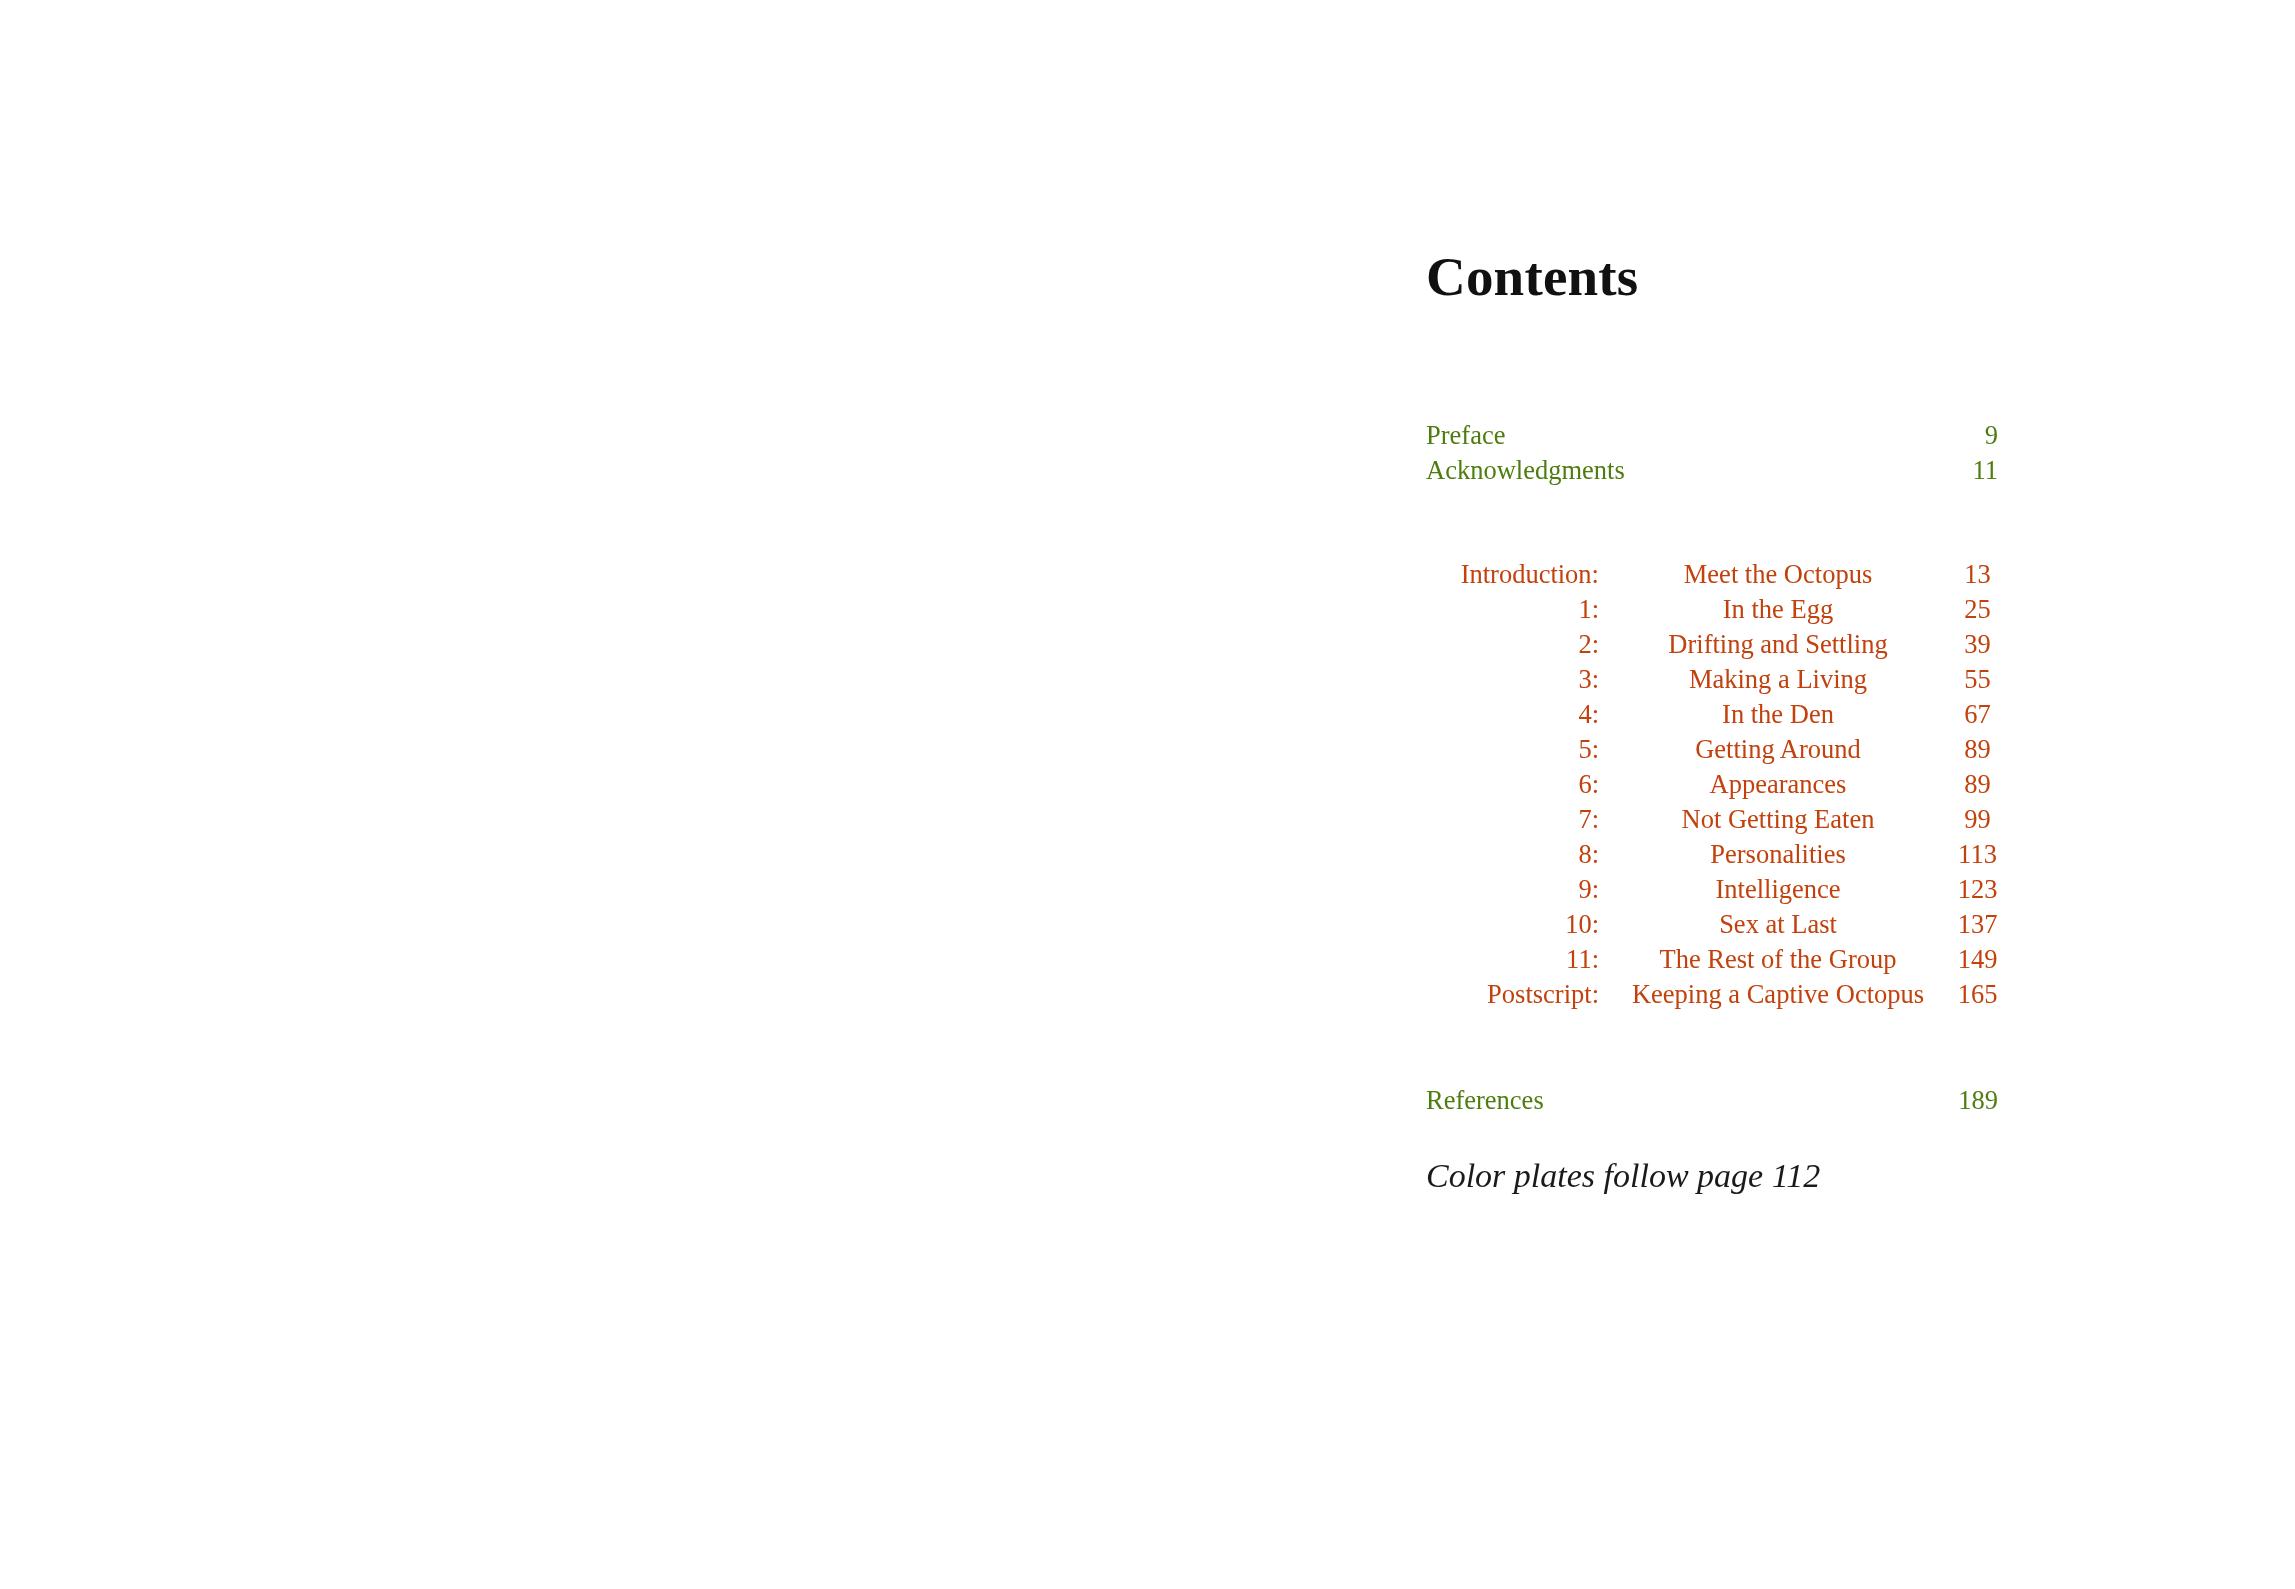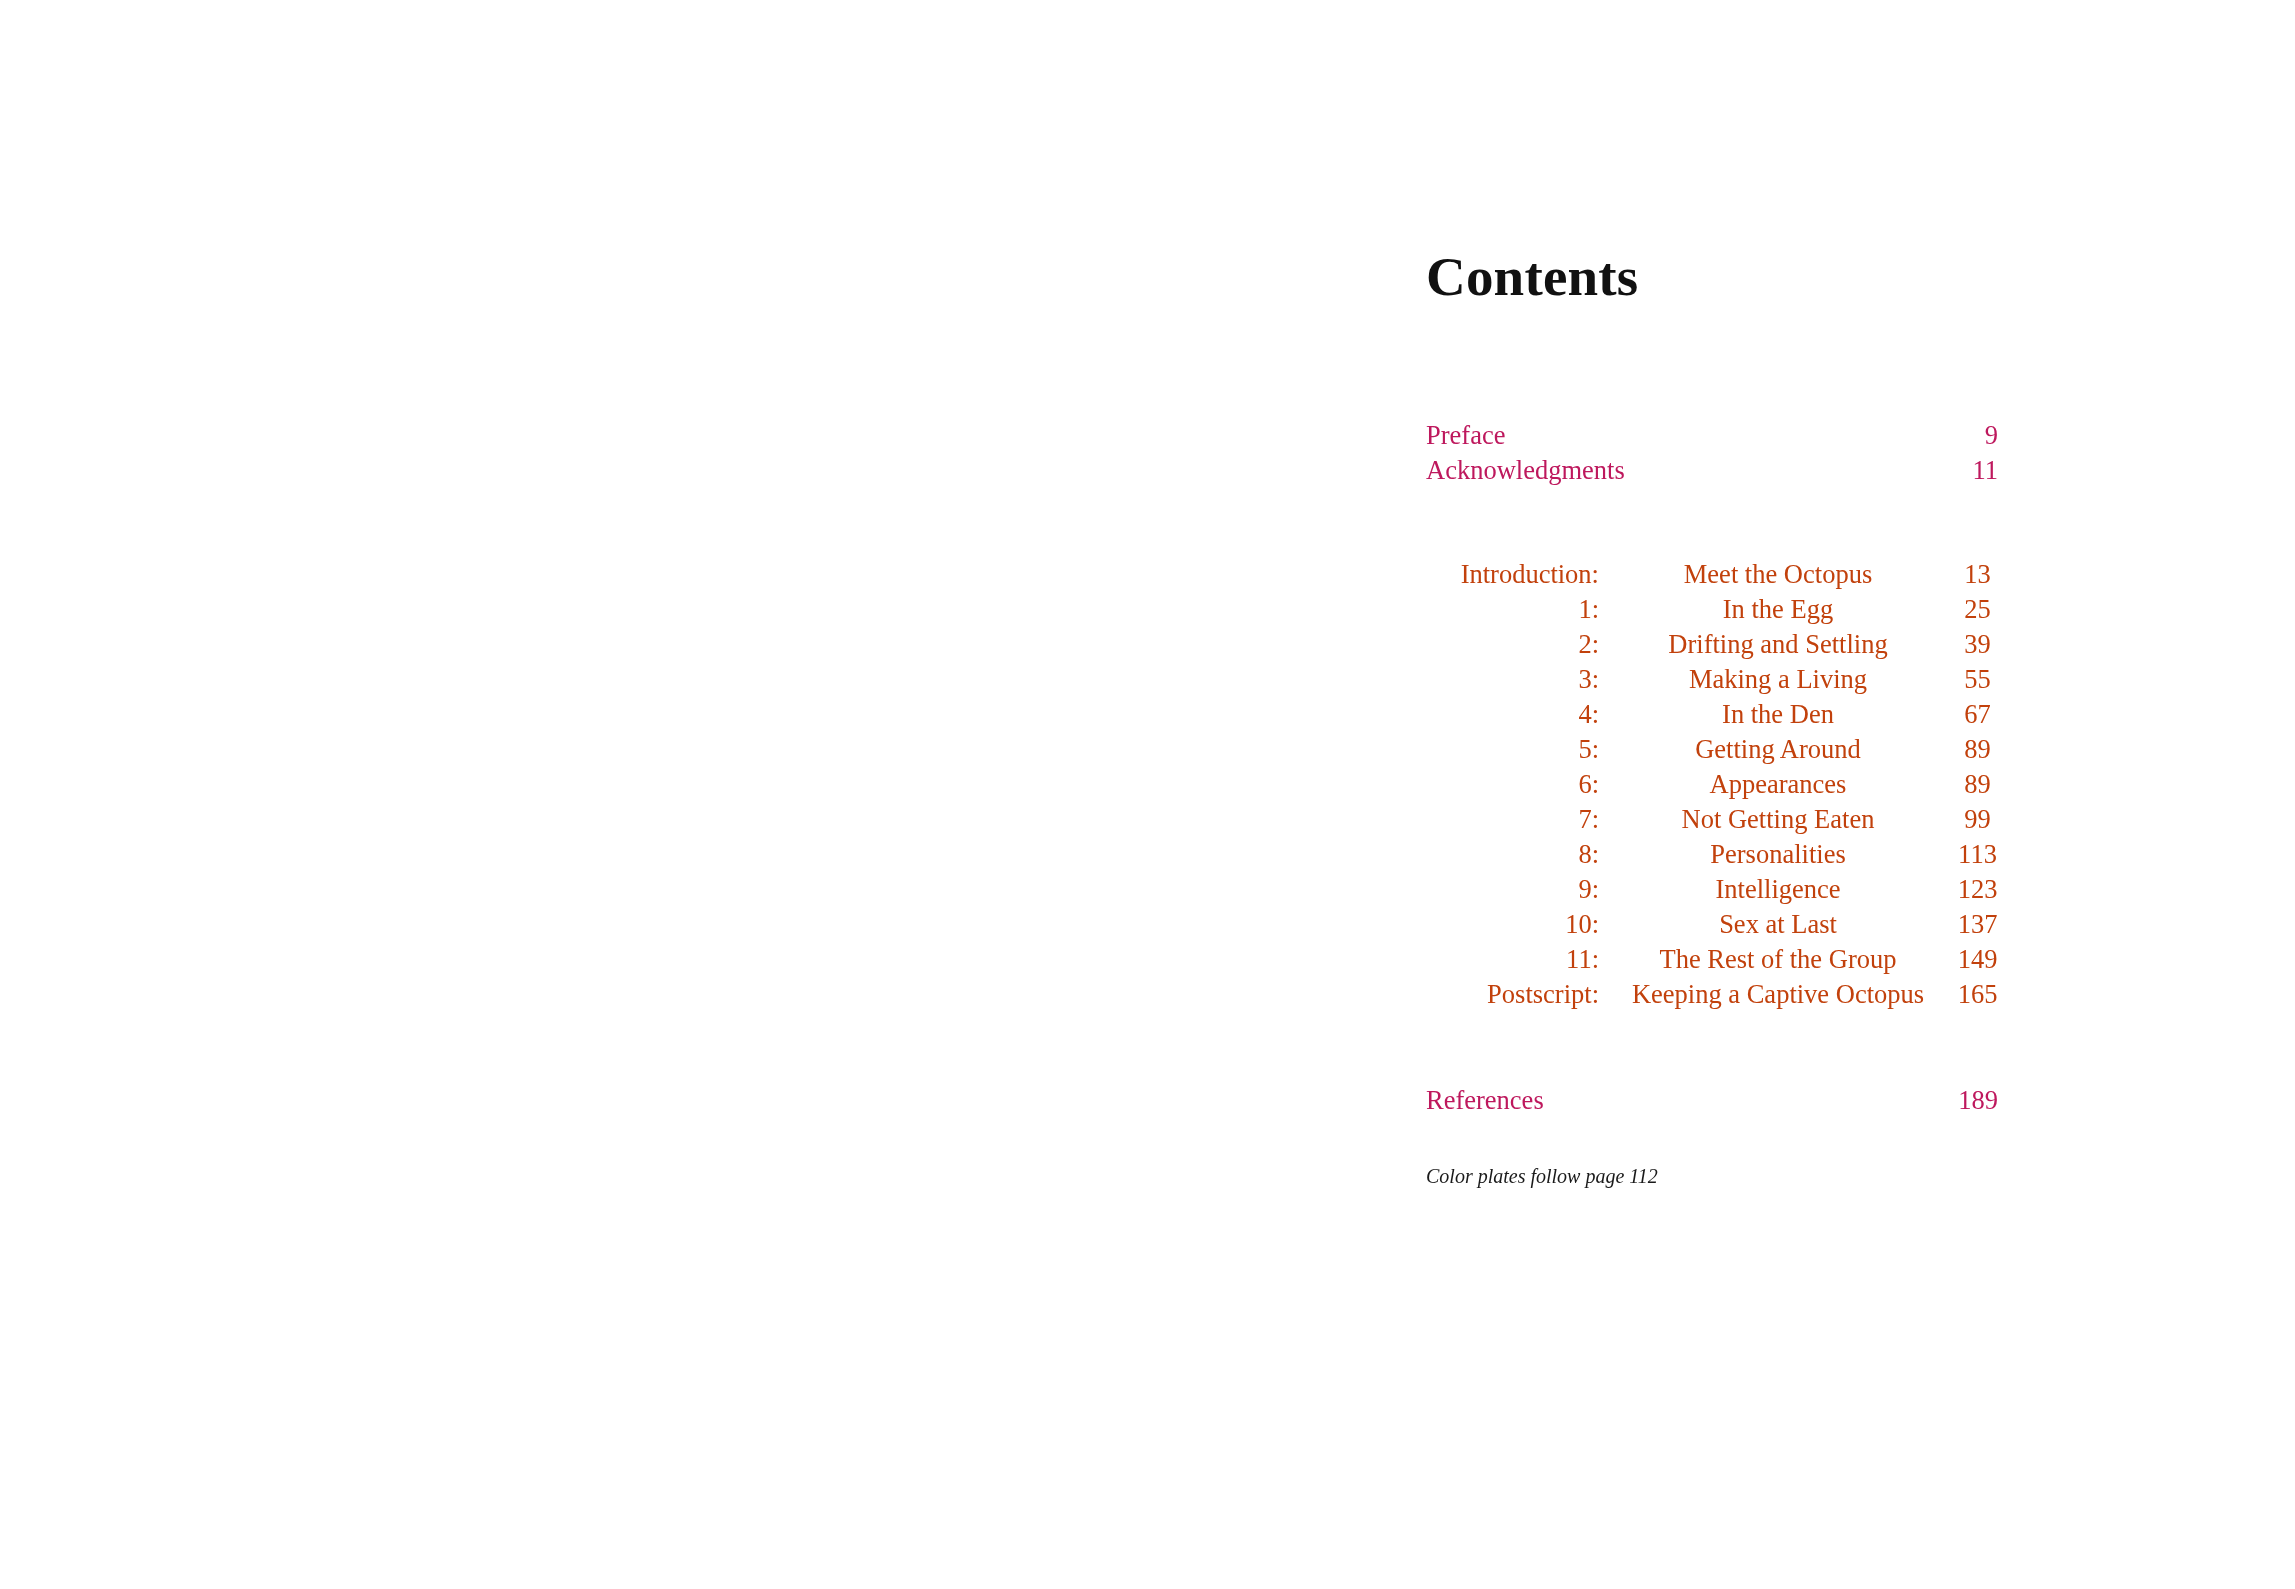--- a/index.html
+++ b/index.html
@@ -82,21 +82,21 @@
   .simple-table {
     border-collapse: collapse;
     width: 572px;
     table-layout: fixed;
   }
   .simple-table td {
     padding: 0;
     font-size: 26.5px;
     line-height: 35px;
     vertical-align: baseline;
-    color: #be185d;
+    color: #4d7c0f;
   }
   .simple-table td.s-name {
     text-align: left;
     white-space: nowrap;
   }
   .simple-table td.s-page {
     width: 64px;
     text-align: right;
     white-space: nowrap;
   }
@@ -105,21 +105,21 @@
     margin-top: 69px;
   }
 
   .back-matter {
     margin-top: 71px;
   }
 
   .plates-note {
     margin-top: 41px;
     font-style: italic;
-    font-size: 20px;
+    font-size: 34px;
     line-height: 34px;
     color: #1a1a1a;
   }
 </style>
 </head>
 <body>
 
 <div class="page">
   <div class="content-block">
 

